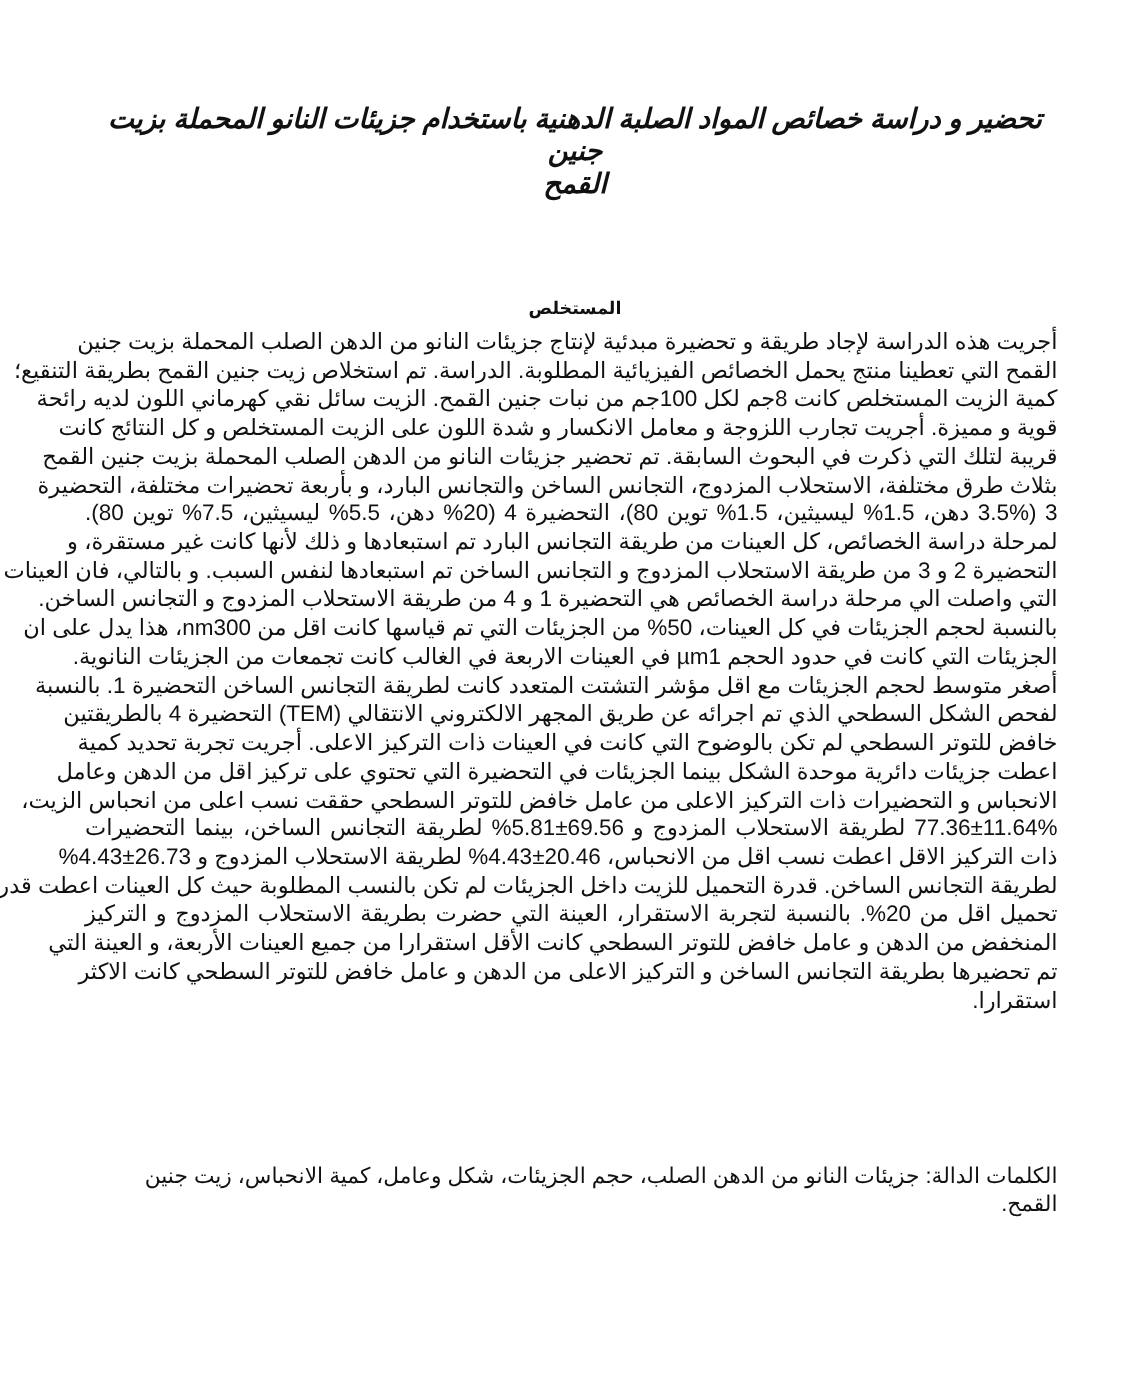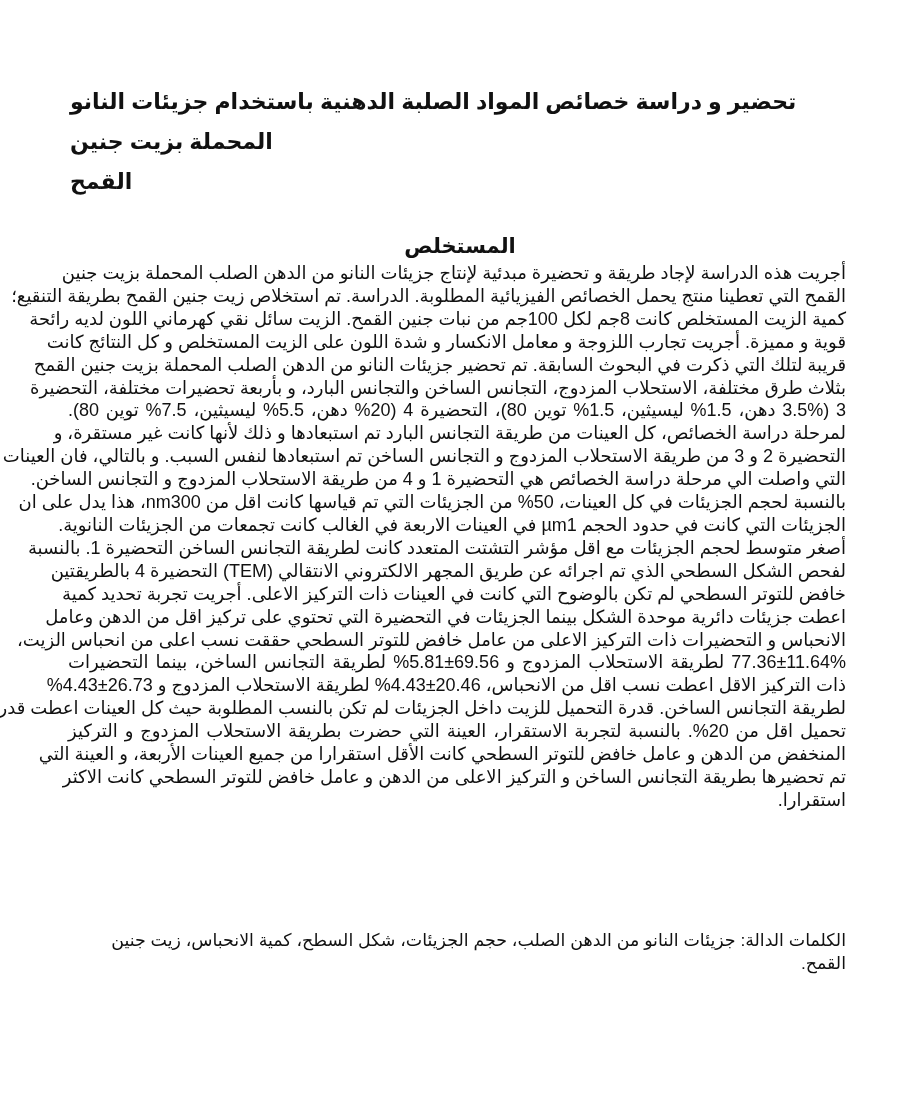--- a/index.html
+++ b/index.html
@@ -22,36 +22,37 @@
       width: 912px;
       height: 1100px;
       background: #ffffff;
     }
     .title {
       position: absolute;
       left: 70px;
       width: 780px;
       top: 82px;
       direction: rtl;
-      text-align: left;
+      text-align: center;
       font-weight: bold;
       font-size: 22px;
-      line-height: 40px;
+      line-height: 26px;
       margin: 0;
+      font-style: italic;
     }
     .title .tline { display: block; }
     .heading {
       position: absolute;
       left: 70px;
       width: 780px;
       top: 232px;
       direction: rtl;
       text-align: center;
       font-weight: bold;
-      font-size: 21px;
+      font-size: 14px;
       line-height: 28px;
       margin: 0;
     }
     .abstract {
       position: absolute;
       left: 68px;
       width: 778px;
       top: 262px;
       direction: rtl;
       margin: 0;
@@ -112,15 +113,15 @@
     <span class="line">الانحباس و التحضيرات ذات التركيز الاعلى من عامل خافض للتوتر السطحي حققت نسب اعلى من انحباس الزيت،</span>
     <span class="line">77.36±11.64% لطريقة الاستحلاب المزدوج و 69.56±5.81% لطريقة التجانس الساخن، بينما التحضيرات</span>
     <span class="line">ذات التركيز الاقل اعطت نسب اقل من الانحباس، 20.46±4.43% لطريقة الاستحلاب المزدوج و 26.73±4.43%</span>
     <span class="line">لطريقة التجانس الساخن. قدرة التحميل للزيت داخل الجزيئات لم تكن بالنسب المطلوبة حيث كل العينات اعطت قدرة</span>
     <span class="line">تحميل اقل من 20%. بالنسبة لتجربة الاستقرار، العينة التي حضرت بطريقة الاستحلاب المزدوج و التركيز</span>
     <span class="line">المنخفض من الدهن و عامل خافض للتوتر السطحي  كانت الأقل استقرارا من جميع العينات الأربعة، و العينة التي</span>
     <span class="line">تم تحضيرها بطريقة التجانس الساخن و التركيز الاعلى من الدهن و عامل خافض للتوتر السطحي  كانت الاكثر</span>
     <span class="line last">استقرارا.</span>
   </div>
 
-  <p class="keywords">الكلمات الدالة: جزيئات النانو من الدهن الصلب، حجم الجزيئات، شكل السطح، كمية الانحباس، زيت جنين القمح.</p>
+  <p class="keywords">الكلمات الدالة: جزيئات النانو من الدهن الصلب، حجم الجزيئات، شكل وعامل، كمية الانحباس، زيت جنين القمح.</p>
 
 </div>
 
 </body></html>

